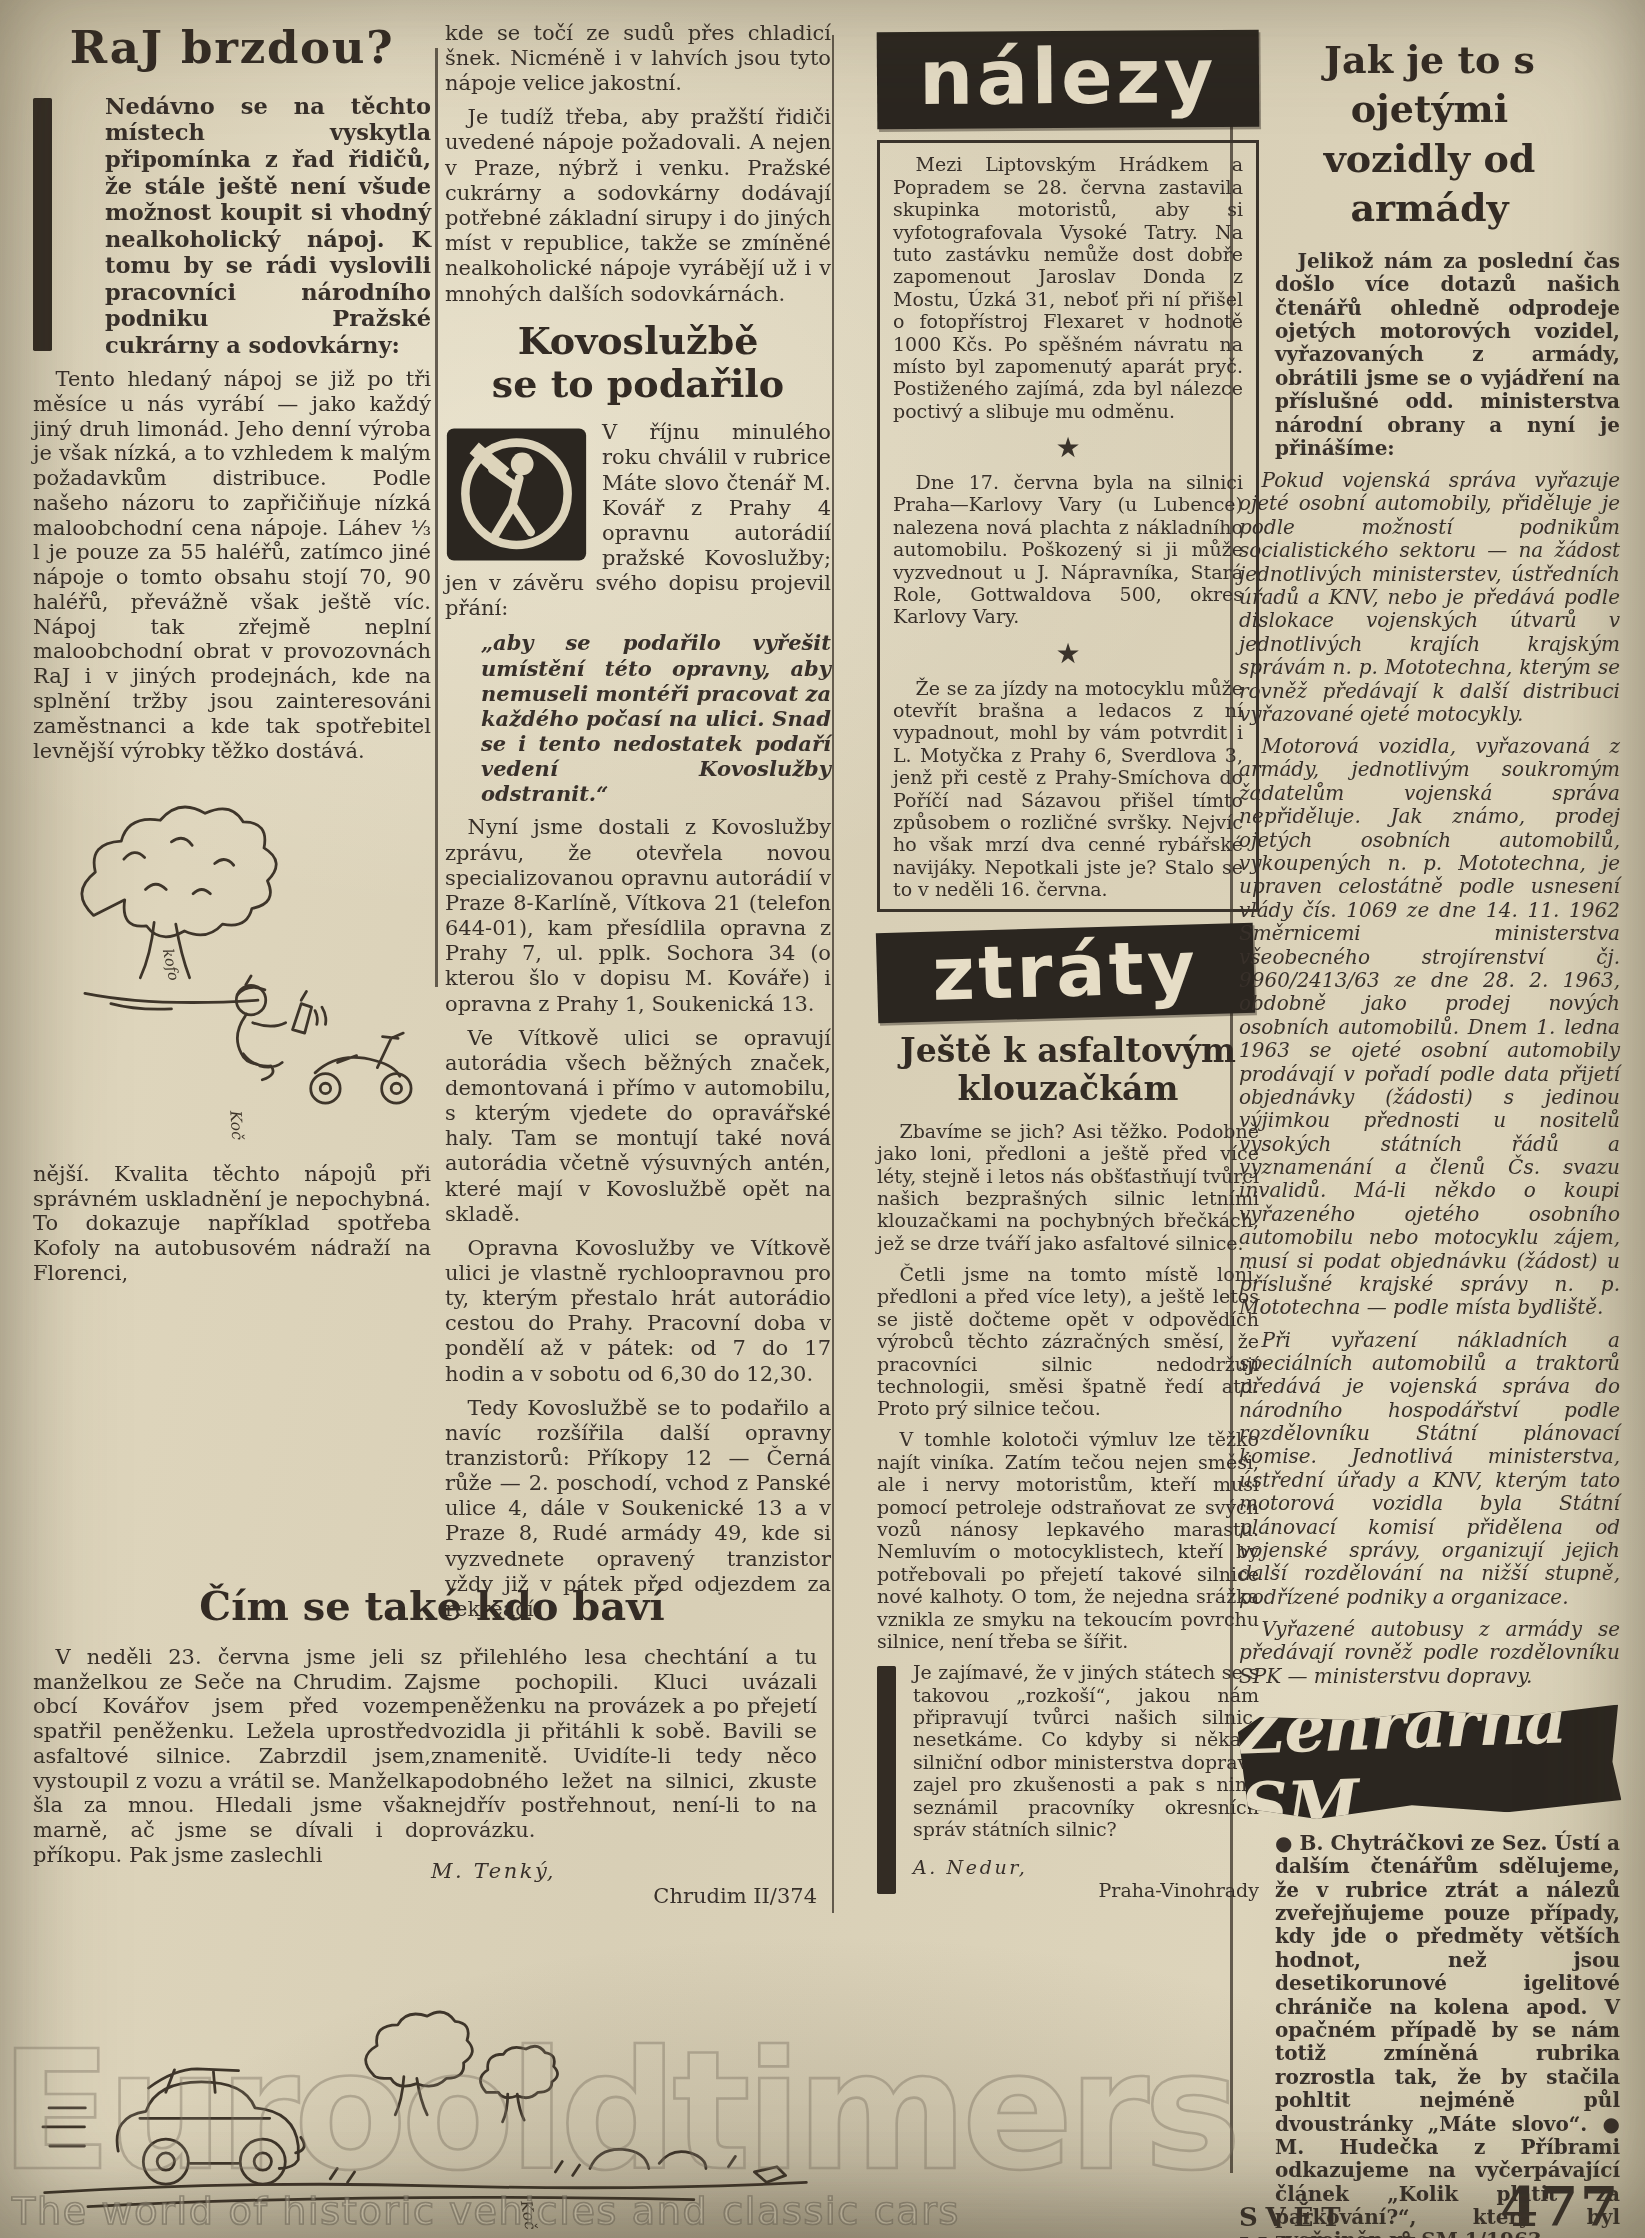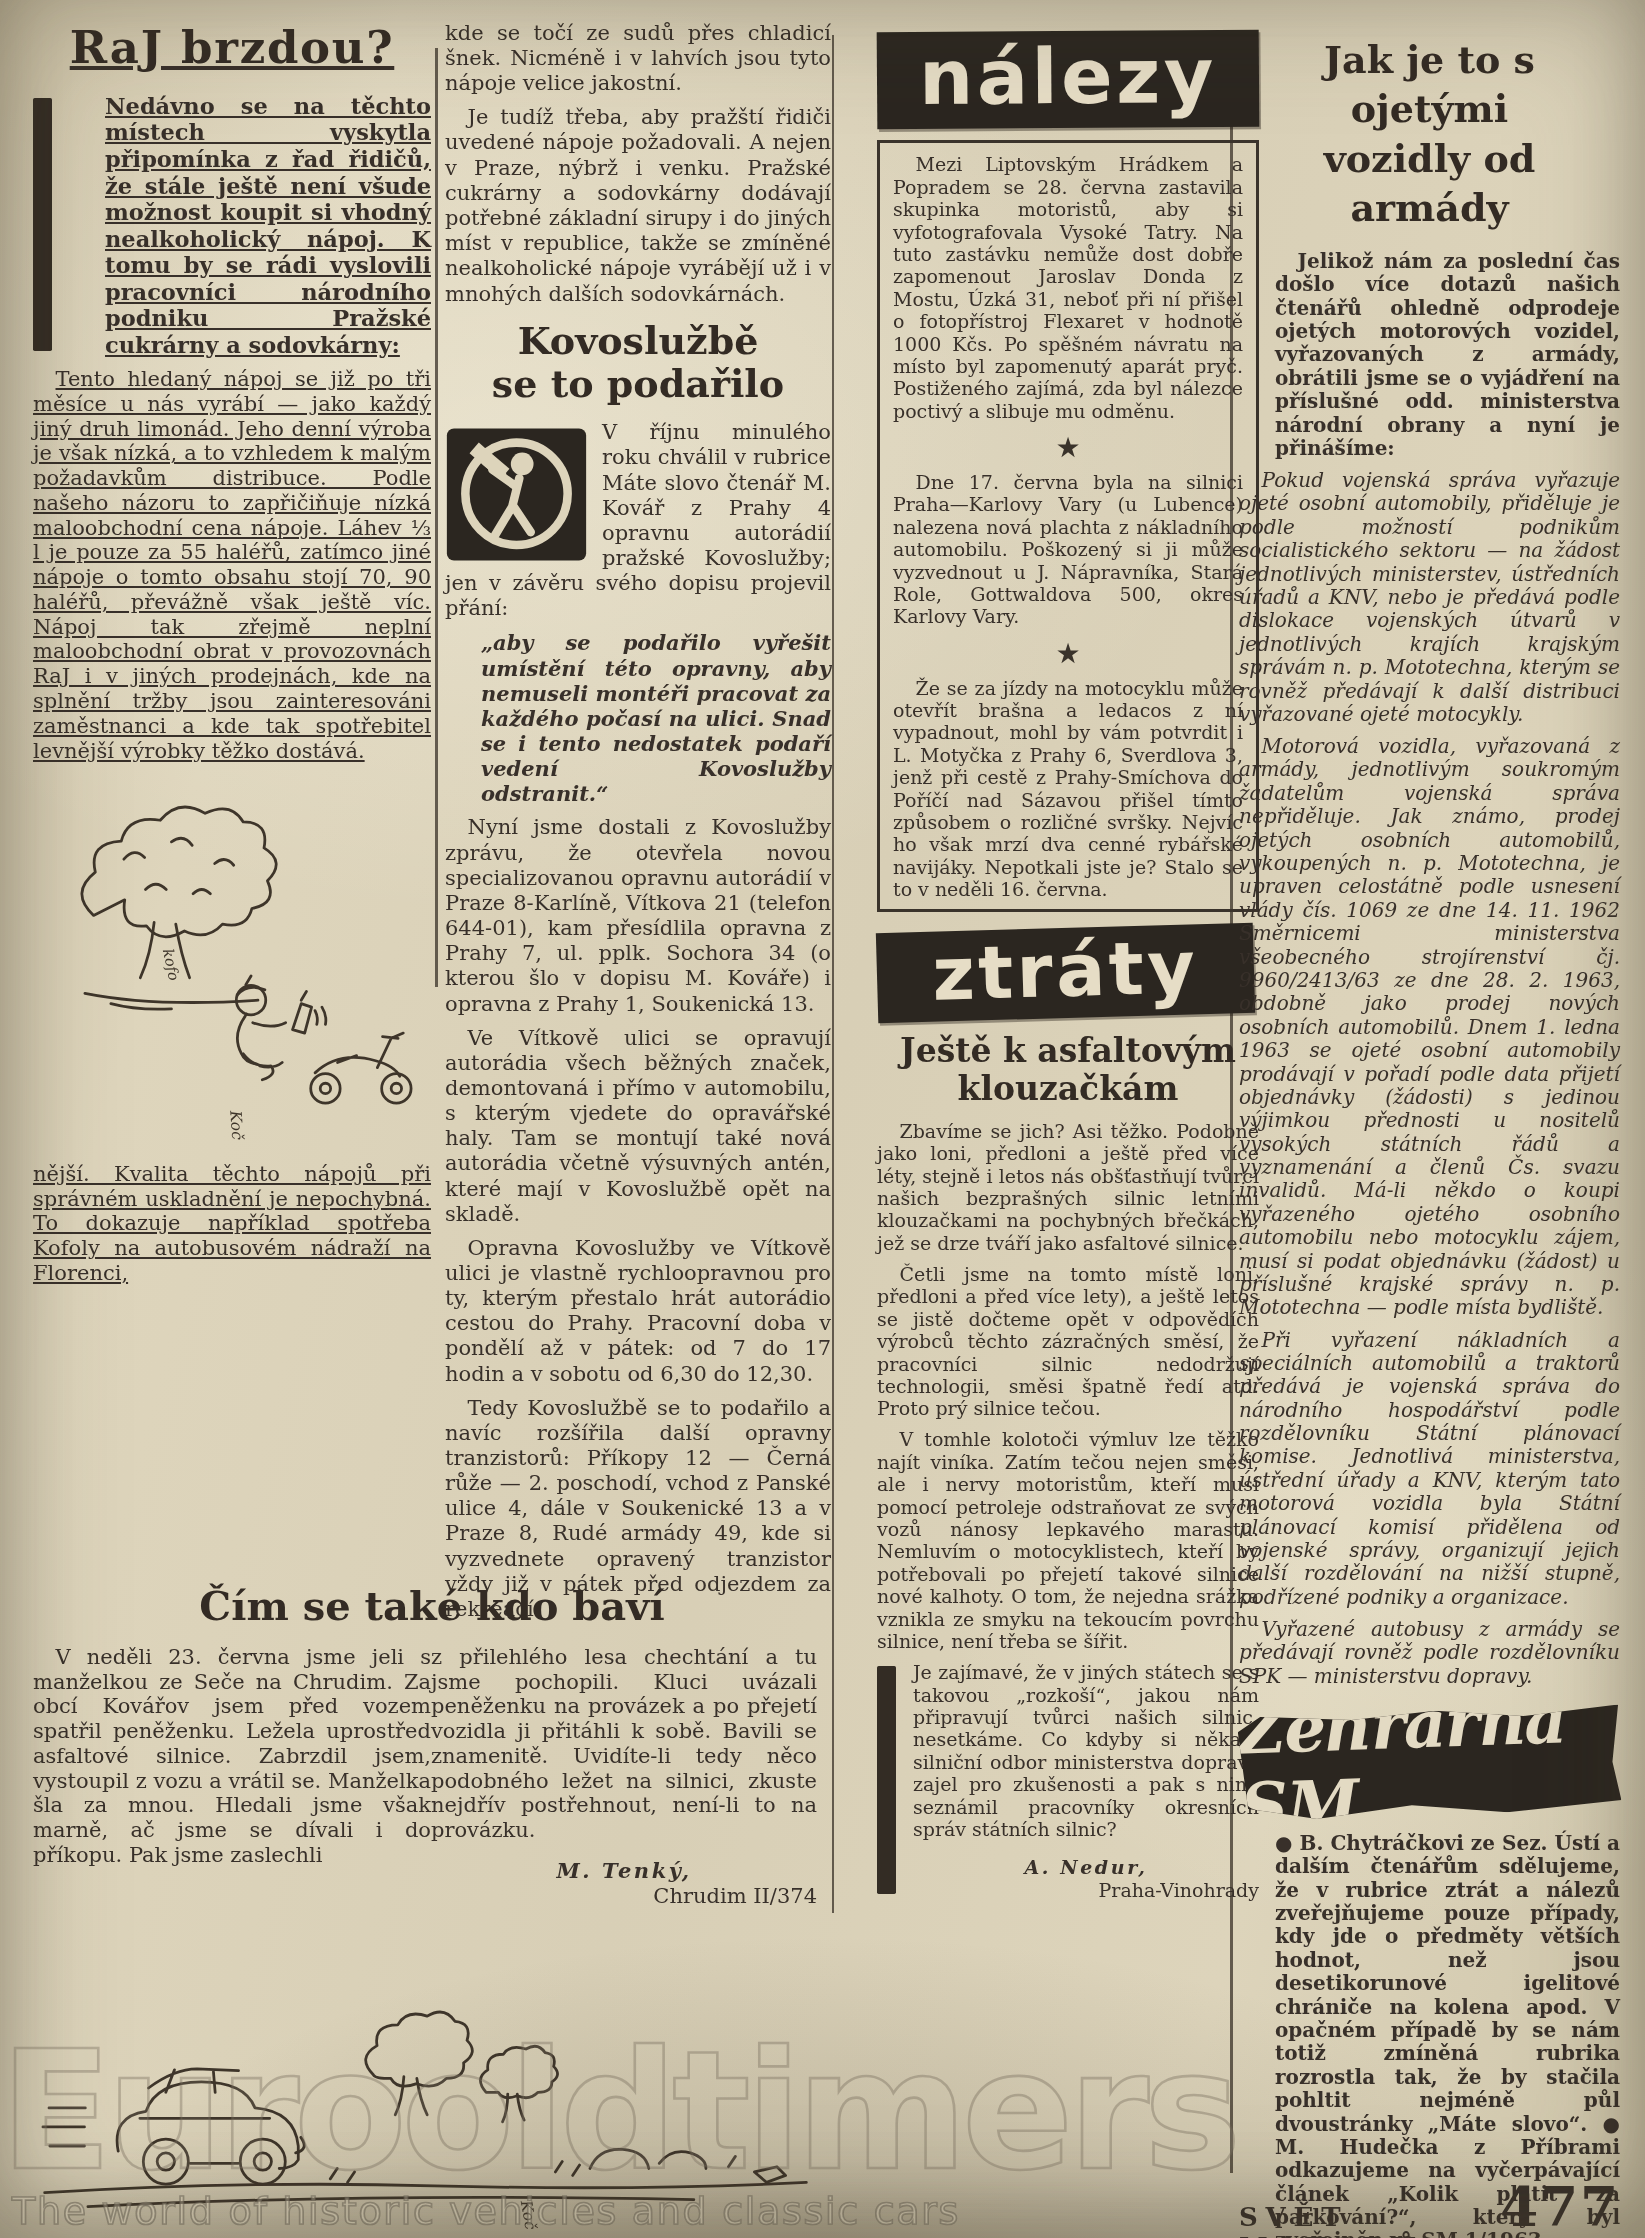--- a/index.html
+++ b/index.html
@@ -9,21 +9,21 @@
       radial-gradient(ellipse 1212px 779px at 30% 20%, rgba(255,252,238,.35), rgba(0,0,0,0) 60%),
       radial-gradient(ellipse 779px 606px at 85% 70%, rgba(255,250,230,.25), rgba(0,0,0,0) 60%),
       radial-gradient(ellipse 1038px 433px at 50% 100%, rgba(90,80,60,.25), rgba(0,0,0,0) 70%),
       linear-gradient(105deg,#cfc5aa 0%,#ded5bc 18%,#d8cfb6 50%,#ddd4bb 78%,#cfc6ab 100%);
     font-family:"DejaVu Serif","Liberation Serif",serif;
     color:#38302a;
   }
   .page::after{content:"";position:absolute;inset:0;pointer-events:none;
     box-shadow:inset 0 0 121px rgba(70,60,40,.35), inset 0 -35px 69px rgba(60,50,35,.25);}
   .col{position:absolute;}
-  #col1{left:33px;top:15.6px;width:398px;font-size:21px;line-height:1.18;text-decoration:underline;}
+  #col1{left:33px;top:15.6px;width:398px;font-size:21px;line-height:1.18;}
   #col2{left:445px;top:21px;width:386px;font-size:21px;line-height:1.2;}
   #col3{left:877px;top:31px;width:382px;font-size:19px;line-height:1.18;}
   #col4{left:1239px;top:35px;width:381px;font-size:20px;line-height:1.17;}
   #cim-section{left:33px;top:1582px;width:798px;font-size:21px;line-height:1.18;}
   .p{margin:0 0 8.7px 0;text-align:justify;}
   .ind{text-indent:22.5px;}
   .bold{font-weight:bold;margin-left:36px;}
   .ital{font-style:italic;}
   h1,h2,h3{margin:0;text-align:center;font-weight:bold;color:#332b24;}
   #raj-title{font-size:45px;margin:5.2px 0 19px 0;letter-spacing:1.7px;}
@@ -37,21 +37,21 @@
     background:#2b2620;color:#e6ddc6;text-align:center;
     font-family:"DejaVu Sans","Liberation Sans",sans-serif;font-weight:bold;
     text-transform:lowercase;letter-spacing:3.5px;
     box-shadow:1.7px 2.6px 0 rgba(40,33,25,.4);
   }
   #nalezy-banner{height:97px;line-height:92px;font-size:76px;transform:rotate(-.4deg);margin:0 0 12px 0;}
   #ztraty-banner{height:90px;line-height:85px;font-size:73px;transform:rotate(-1.6deg);margin:15.6px 5.2px 8.7px 0;}
   #nalezy-box{border:3.5px solid #3a332b;padding:10.4px 13px 7px 13px;}
   .star{display:block;text-align:center;font-size:28px;margin:3.5px 0 7px 0;color:#3a332b;}
   .kovologo{float:left;width:143px;height:135px;margin:7px 14px 3.5px 0;}
-  .sig{margin:16px 0 0 0;text-align:center;font-style:italic;font-weight:bold;letter-spacing:2.6px;}
+  .sig{margin:16px 0 0 0;text-align:left;font-style:italic;font-weight:normal;letter-spacing:2.6px;}
   .sig2{margin:0 0 8.7px 0;text-align:right;}
   #zehrarna-logo{
     margin:22.5px 0 17.3px 0;height:104px;background:#2b2620;color:#e3dac3;
     display:flex;align-items:center;justify-content:center;
     font-style:italic;font-weight:bold;font-size:66px;letter-spacing:-1.7px;
     transform:rotate(-2deg);
     clip-path:polygon(0 14%,6% 0,30% 6%,52% 0,75% 8%,100% 0,98% 55%,100% 92%,70% 100%,45% 90%,20% 100%,2% 88%);
   }
   .rule{position:absolute;width:2.6px;background:rgba(58,50,40,.75);}
   #rule1{left:435px;top:48px;height:939px;}

